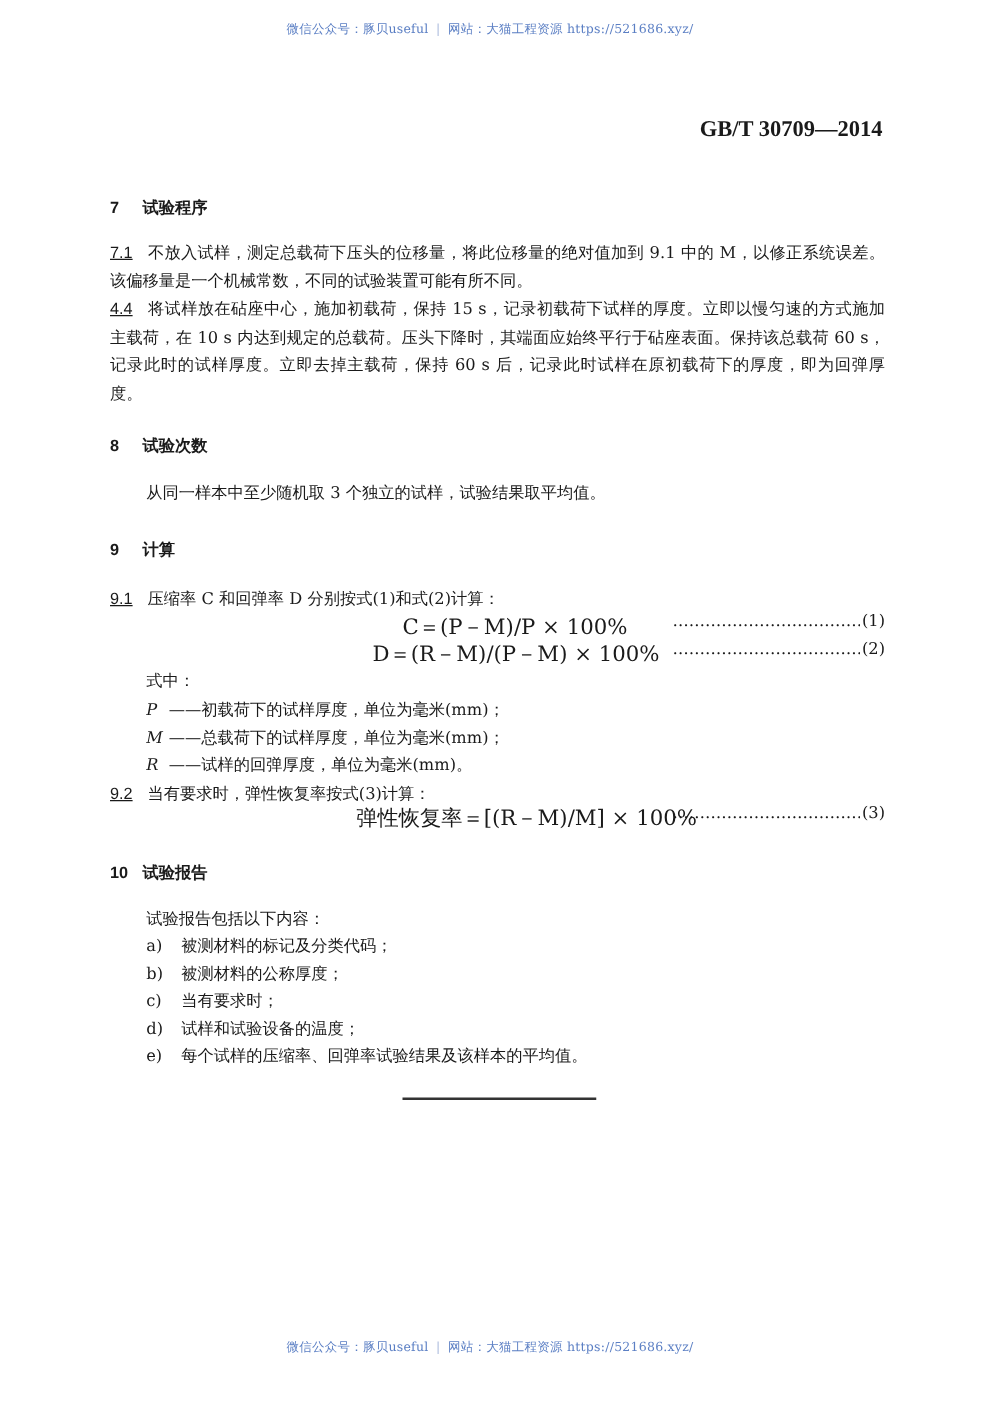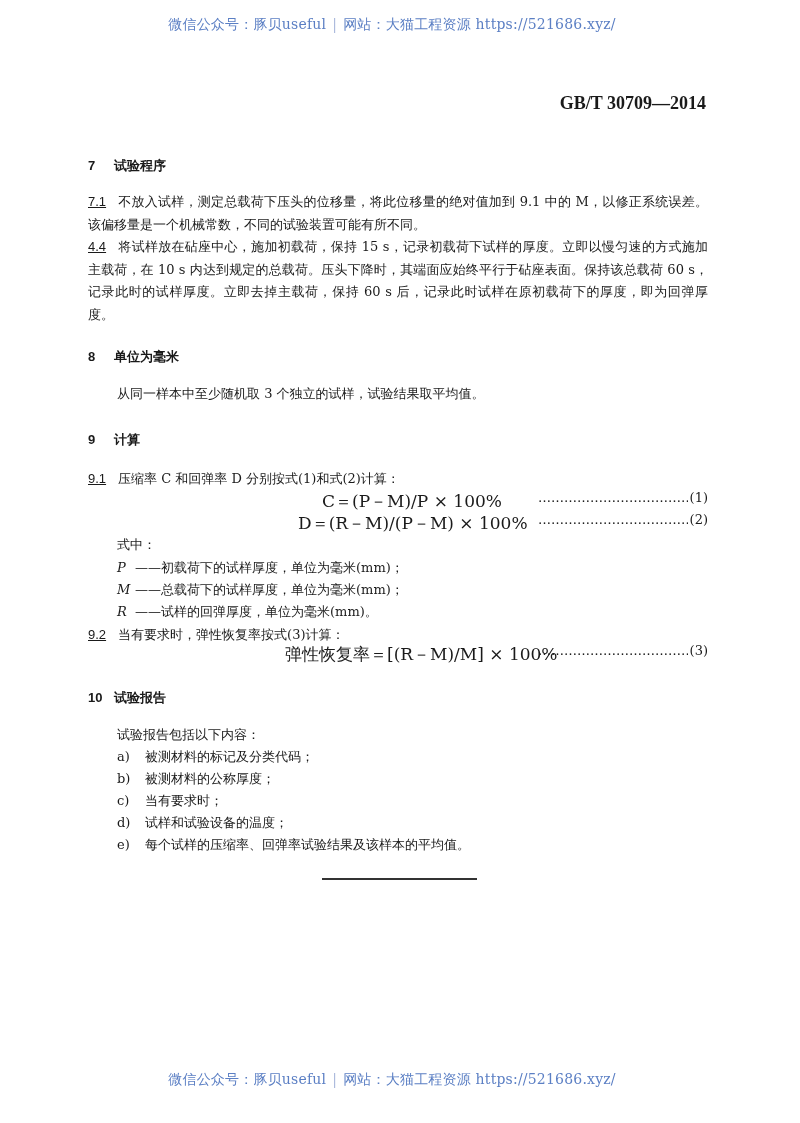--- a/index.html
+++ b/index.html
@@ -1,19 +1,19 @@
 <!DOCTYPE html>
 <html><head>
   <meta charset="utf-8">
   <style>
     html, body { margin: 0; padding: 0; background: #ffffff; }
     body { width: 800px; height: 1123px; position: relative; overflow: hidden;
            font-family: "DejaVu Serif", "Liberation Serif", serif; color: #1a1a1a; }
     .watermark { position: absolute; left: 0; width: 784px; text-align: center;
-                 font-size: 14px; color: #5b7fc4; letter-spacing: 0.2px; }
+                 font-size: 10px; color: #5b7fc4; letter-spacing: 0.2px; }
     .watermark .sep { color: #a9b8dc; margin: 0 6px; }
     .wm-top { top: 16px; }
     .wm-bot { top: 1071px; }
     .std-code { position: absolute; right: 94px; top: 93px; font-size: 18px; font-weight: bold;
                 font-family: Liberation Serif, serif; }
     .h { position: absolute; left: 88px; font-size: 13px; font-weight: bold;
          font-family: "DejaVu Sans", sans-serif; }
     .h .num { display: inline-block; width: 26px; font-family: "Liberation Sans", sans-serif; }
     .para { position: absolute; left: 88px; width: 620px; font-size: 13px; line-height: 22.5px; text-align: justify; }
     .para .num { font-family: "Liberation Sans", sans-serif; font-weight: normal; margin-right: 12px; text-decoration: underline; }
@@ -36,21 +36,21 @@
   <span class="num">7</span><span>试验程序</span>
 </div>
 <div class="para" style="top:191px;">
   <span class="num">7.1</span><span>不放入试样，测定总载荷下压头的位移量，将此位移量的绝对值加到 9.1 中的 M，以修正系统误差。该偏移量是一个机械常数，不同的试验装置可能有所不同。</span>
 </div>
 <div class="para" style="top:236px;">
   <span class="num">4.4</span><span>将试样放在砧座中心，施加初载荷，保持 15 s，记录初载荷下试样的厚度。立即以慢匀速的方式施加主载荷，在 10 s 内达到规定的总载荷。压头下降时，其端面应始终平行于砧座表面。保持该总载荷 60 s，记录此时的试样厚度。立即去掉主载荷，保持 60 s 后，记录此时试样在原初载荷下的厚度，即为回弹厚度。</span>
 </div>
 
 <div class="h" style="top:348px;">
-  <span class="num">8</span><span>单位为毫米</span>
+  <span class="num">8</span><span>试验次数</span>
 </div>
 <div class="indent" style="top:385px;">从同一样本中至少随机取 3 个独立的试样，试验结果取平均值。</div>
 
 <div class="h" style="top:431px;">
   <span class="num">9</span><span>计算</span>
 </div>
 <div class="para" style="top:468px;">
   <span class="num">9.1</span><span>压缩率 C 和回弹率 D 分别按式(1)和式(2)计算：</span>
 </div>
 <div class="formula" style="left:322px; top:490px;">C＝(P－M)/P × 100%</div>

